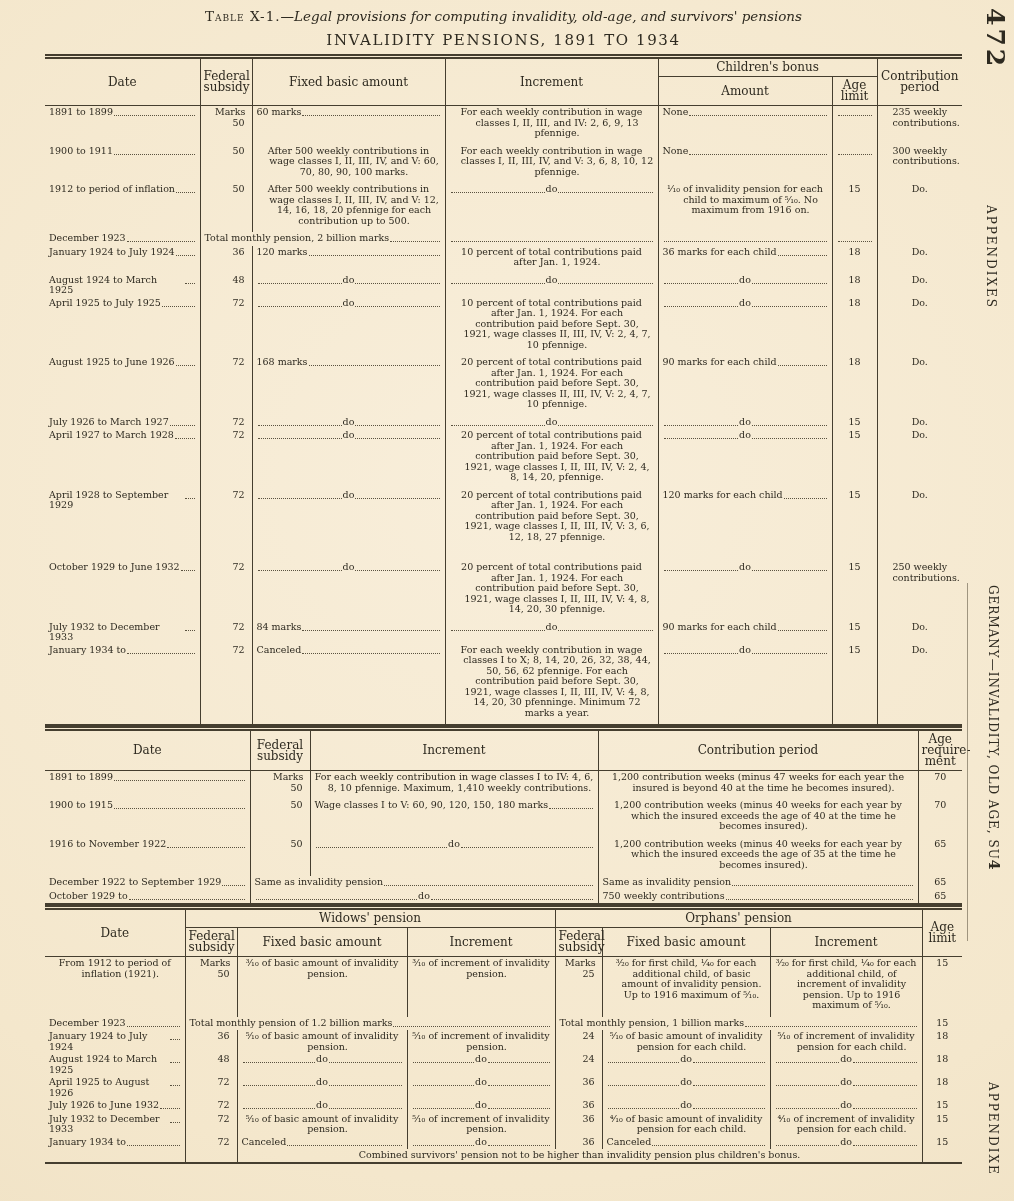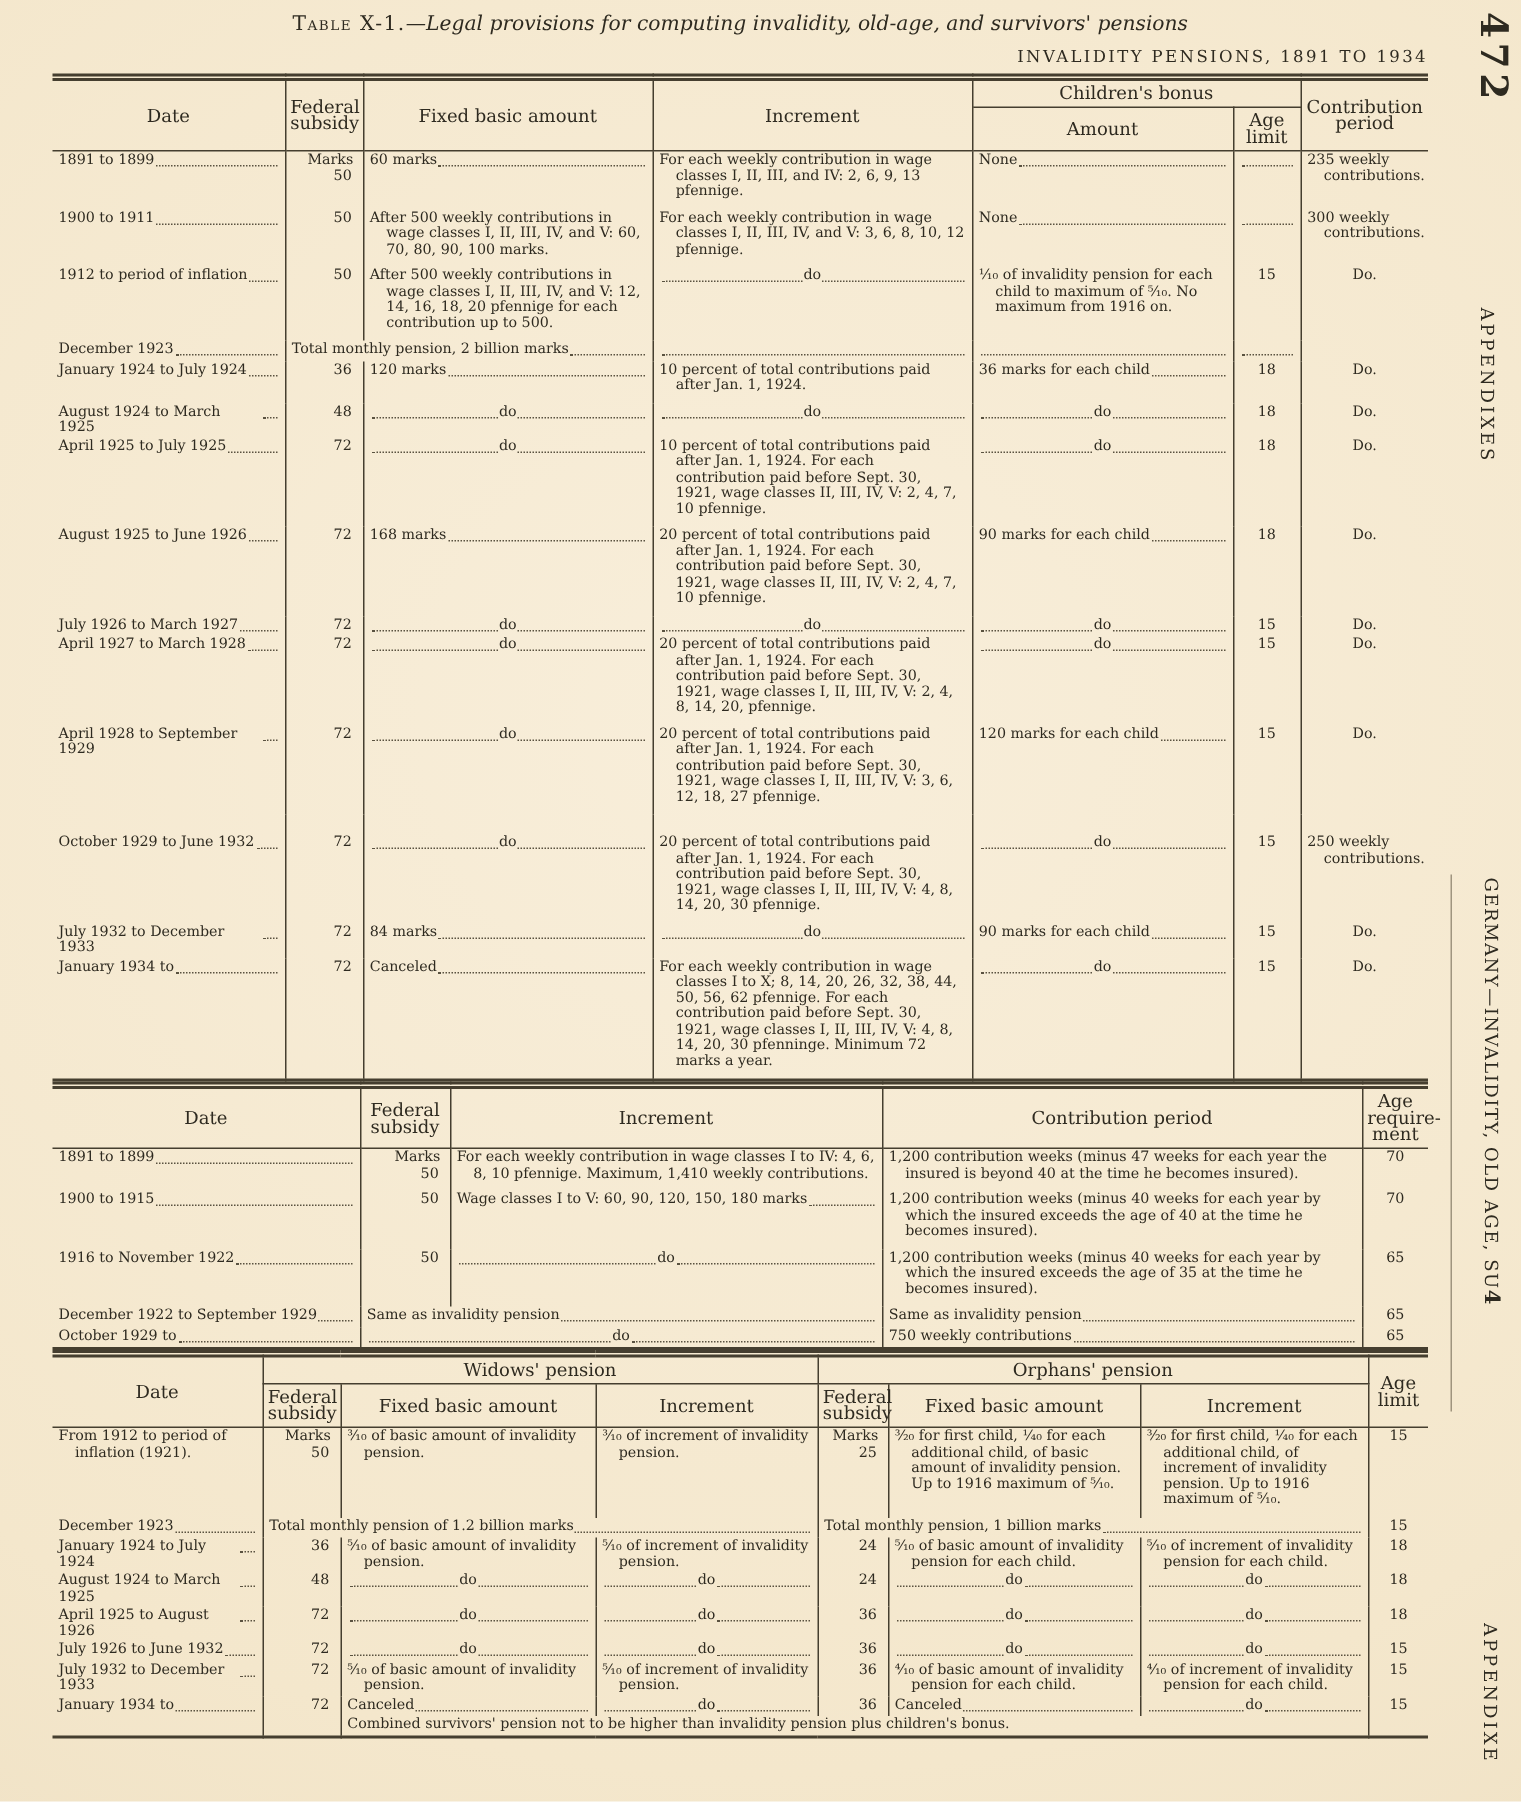--- a/index.html
+++ b/index.html
@@ -1,33 +1,33 @@
 <!DOCTYPE html>
 <html><head>
 <meta charset="utf-8">
 <style>
   html,body{margin:0;padding:0;}
   .page{position:relative;width:1014px;height:1201px;overflow:hidden;
         background:radial-gradient(120% 90% at 50% 40%, #f8eeda 0%, #f4e7cc 65%, #eddec0 100%);
         font-family:"DejaVu Serif", serif;color:#2e2a20;}
-  .content{position:absolute;left:35px;top:8px;width:917px;}
+  .content{position:absolute;left:45px;top:8px;width:917px;}
   .maintitle{text-align:center;font-size:13.5px;margin:0 0 2px 0;}
   .tprefix{font-variant:small-caps;letter-spacing:1px;}
   .trest{font-style:italic;}
-  .sec{text-align:right;font-size:11px;letter-spacing:1.6px;margin:7px 0 5px 0;}
+  .sec{text-align:center;font-size:15px;letter-spacing:1.6px;margin:7px 0 5px 0;}
   .tbl{border-collapse:collapse;width:100%;table-layout:fixed;
        border-top:5px double #453e2f;border-bottom:2px solid #453e2f;
        border-left:hidden;border-right:hidden;}
   .tbl th{font-weight:normal;font-size:12px;line-height:11px;padding:3px 3px;
           text-align:center;vertical-align:middle;border:1px solid #453e2f;}
   .tbl td{font-size:9.5px;line-height:10.5px;vertical-align:top;
           padding:1px 4px 6px 4px;border-left:1px solid #453e2f;border-right:1px solid #453e2f;}
   tr.tight td{padding-bottom:1px;}
   tr.gap td{padding-top:14px;}
-  .hang{padding-left:11px;text-indent:-11px;}
+  .hang{padding-left:11px;text-indent:-11px;text-align:center;}
   .num{text-align:right;padding-right:3px;}
   .ctr{text-align:center;}
   .marks{text-align:right;padding-right:2px;}
   .cf{display:flex;}
   .tx{flex:0 1 auto;}
   .lead{flex:1 0 10px;border-bottom:1.5px dotted #5a5240;margin:0 1px 2.5px 1px;height:8px;}
   .vtext{position:absolute;writing-mode:vertical-rl;text-orientation:sideways;color:#2e2a20;}
   #pageno{right:4px;top:8px;font-size:25px;font-weight:bold;letter-spacing:3px;}
   #mtop{right:16px;top:205px;font-size:12px;letter-spacing:2px;}
   #mmid{right:12px;top:585px;font-size:12px;letter-spacing:1px;}

